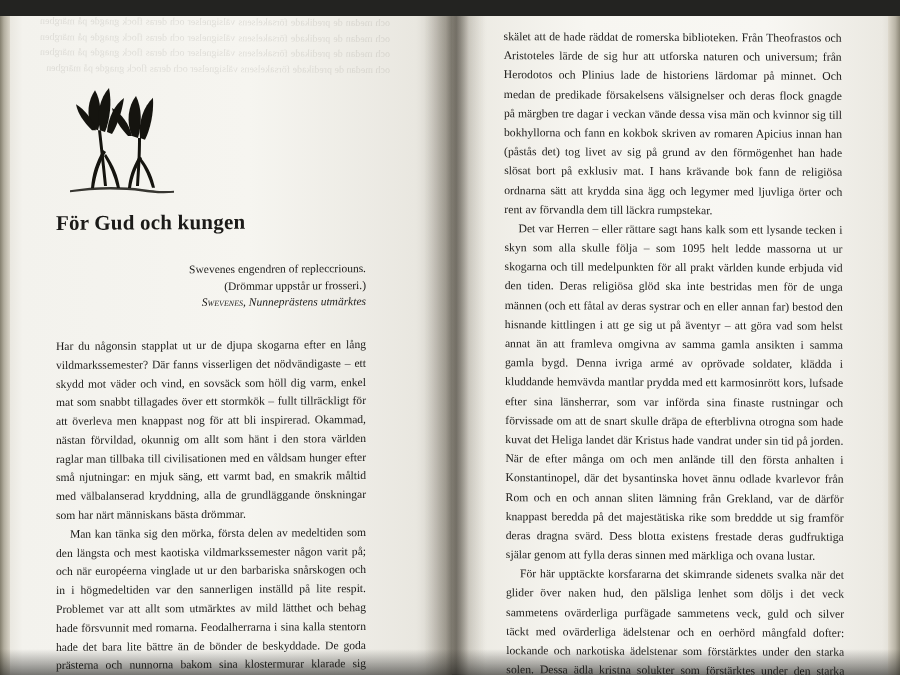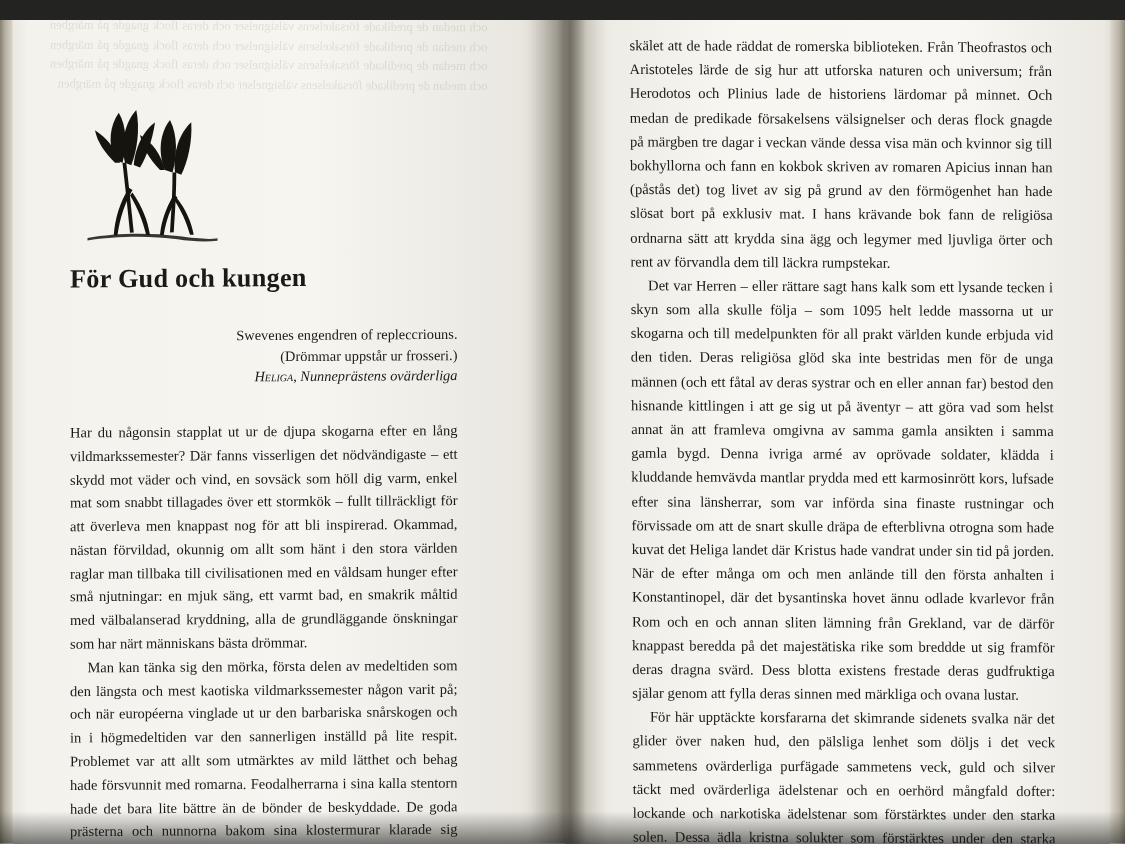--- a/index.html
+++ b/index.html
@@ -238,21 +238,21 @@
       </g>
     </svg>
   </div>
 
   <div class="text-col left-col">
     <h1 class="chapter-title">För Gud och kungen</h1>
 
     <div class="epigraph">
       <div>Swevenes engendren of repleccriouns.</div>
       <div>(Drömmar uppstår ur frosseri.)</div>
-      <div class="attrib"><span class="smallcaps">Heliga</span><span>, Nunneprästens ovärderliga</span></div>
+      <div class="attrib"><span class="smallcaps">Swevenes</span><span>, Nunneprästens utmärktes</span></div>
     </div>
 
     <p class="body">Har du någonsin stapplat ut ur de djupa skogarna efter en lång vildmarkssemester? Där fanns visserligen det nödvändigaste – ett skydd mot väder och vind, en sovsäck som höll dig varm, enkel mat som snabbt tillagades över ett stormkök – fullt tillräckligt för att överleva men knappast nog för att bli inspirerad. Okammad, nästan förvildad, okunnig om allt som hänt i den stora världen raglar man tillbaka till civilisationen med en våldsam hunger efter små njutningar: en mjuk säng, ett varmt bad, en smakrik måltid med välbalanserad kryddning, alla de grundläggande önskningar som har närt människans bästa drömmar.</p>
     <p class="body">Man kan tänka sig den mörka, första delen av medeltiden som den längsta och mest kaotiska vildmarkssemester någon varit på; och när européerna vinglade ut ur den barbariska snårskogen och in i högmedeltiden var den sannerligen inställd på lite respit. Problemet var att allt som utmärktes av mild lätthet och behag hade försvunnit med romarna. Feodalherrarna i sina kalla stentorn hade det bara lite bättre än de bönder de beskyddade. De goda prästerna och nunnorna bakom sina klostermurar klarade sig bättre, om inte annat än så av det</p>
   </div>
 
   <div class="page page-right">
     <div class="edge-right"></div>
   </div>
 

